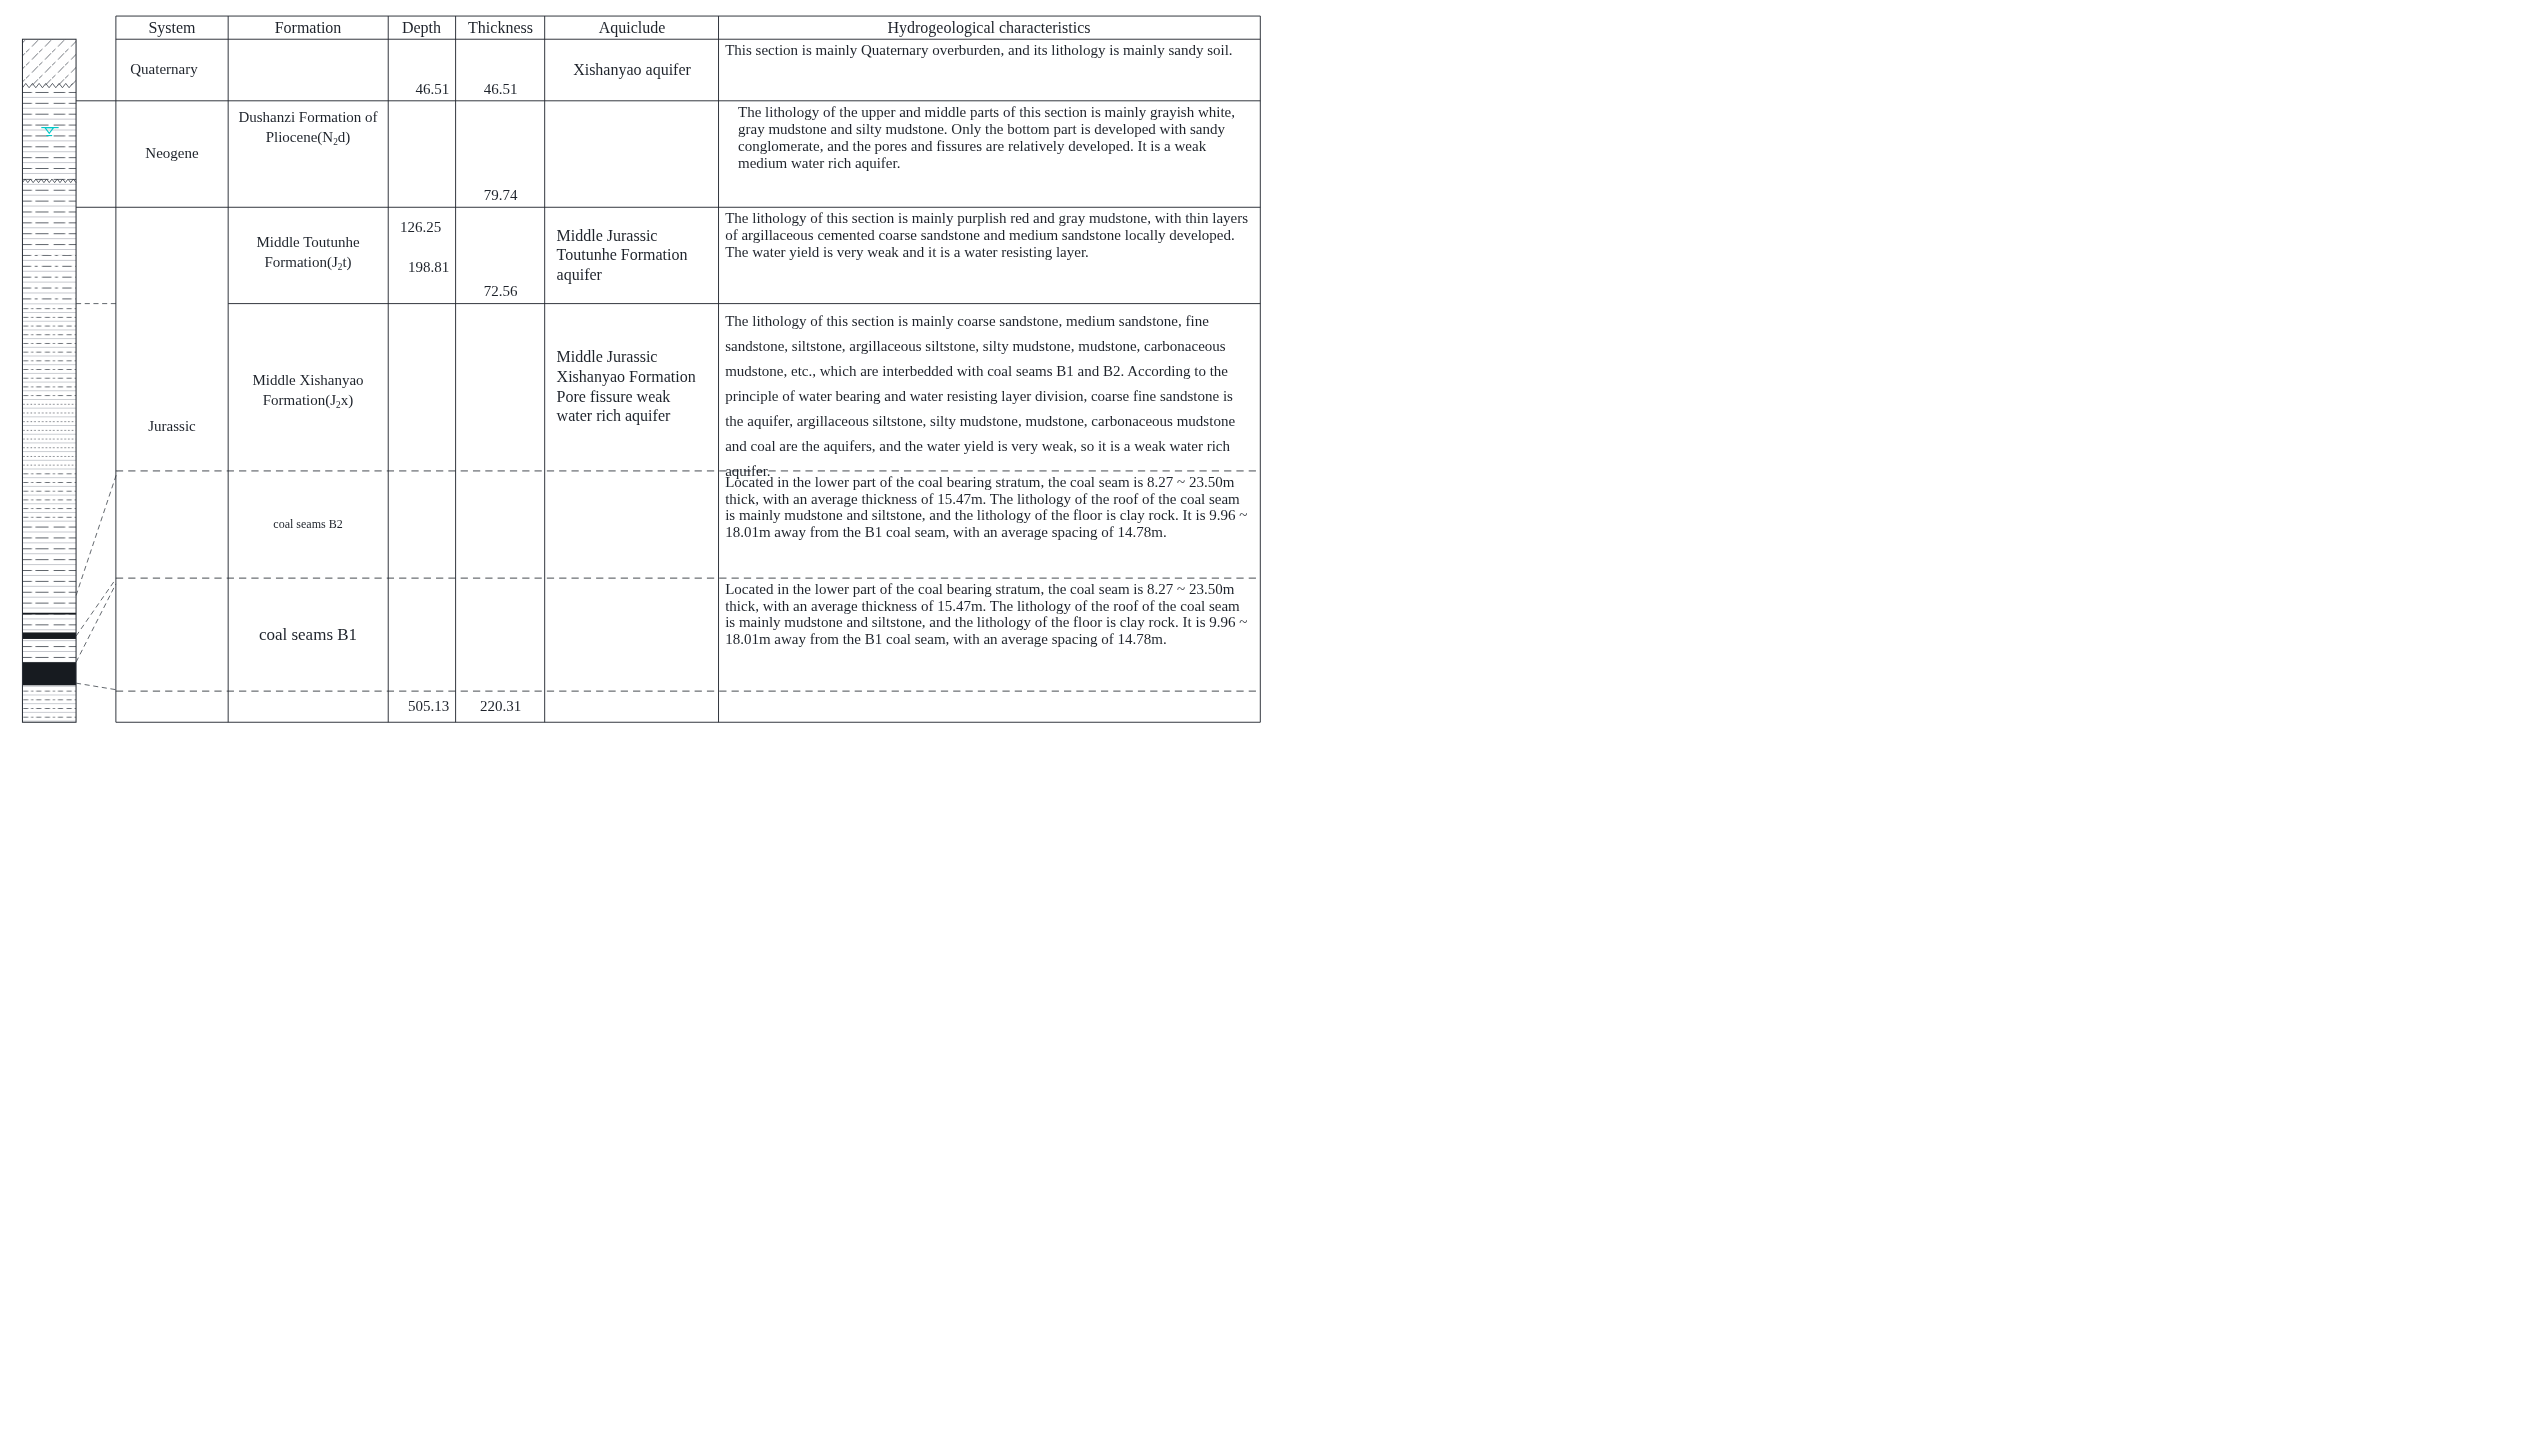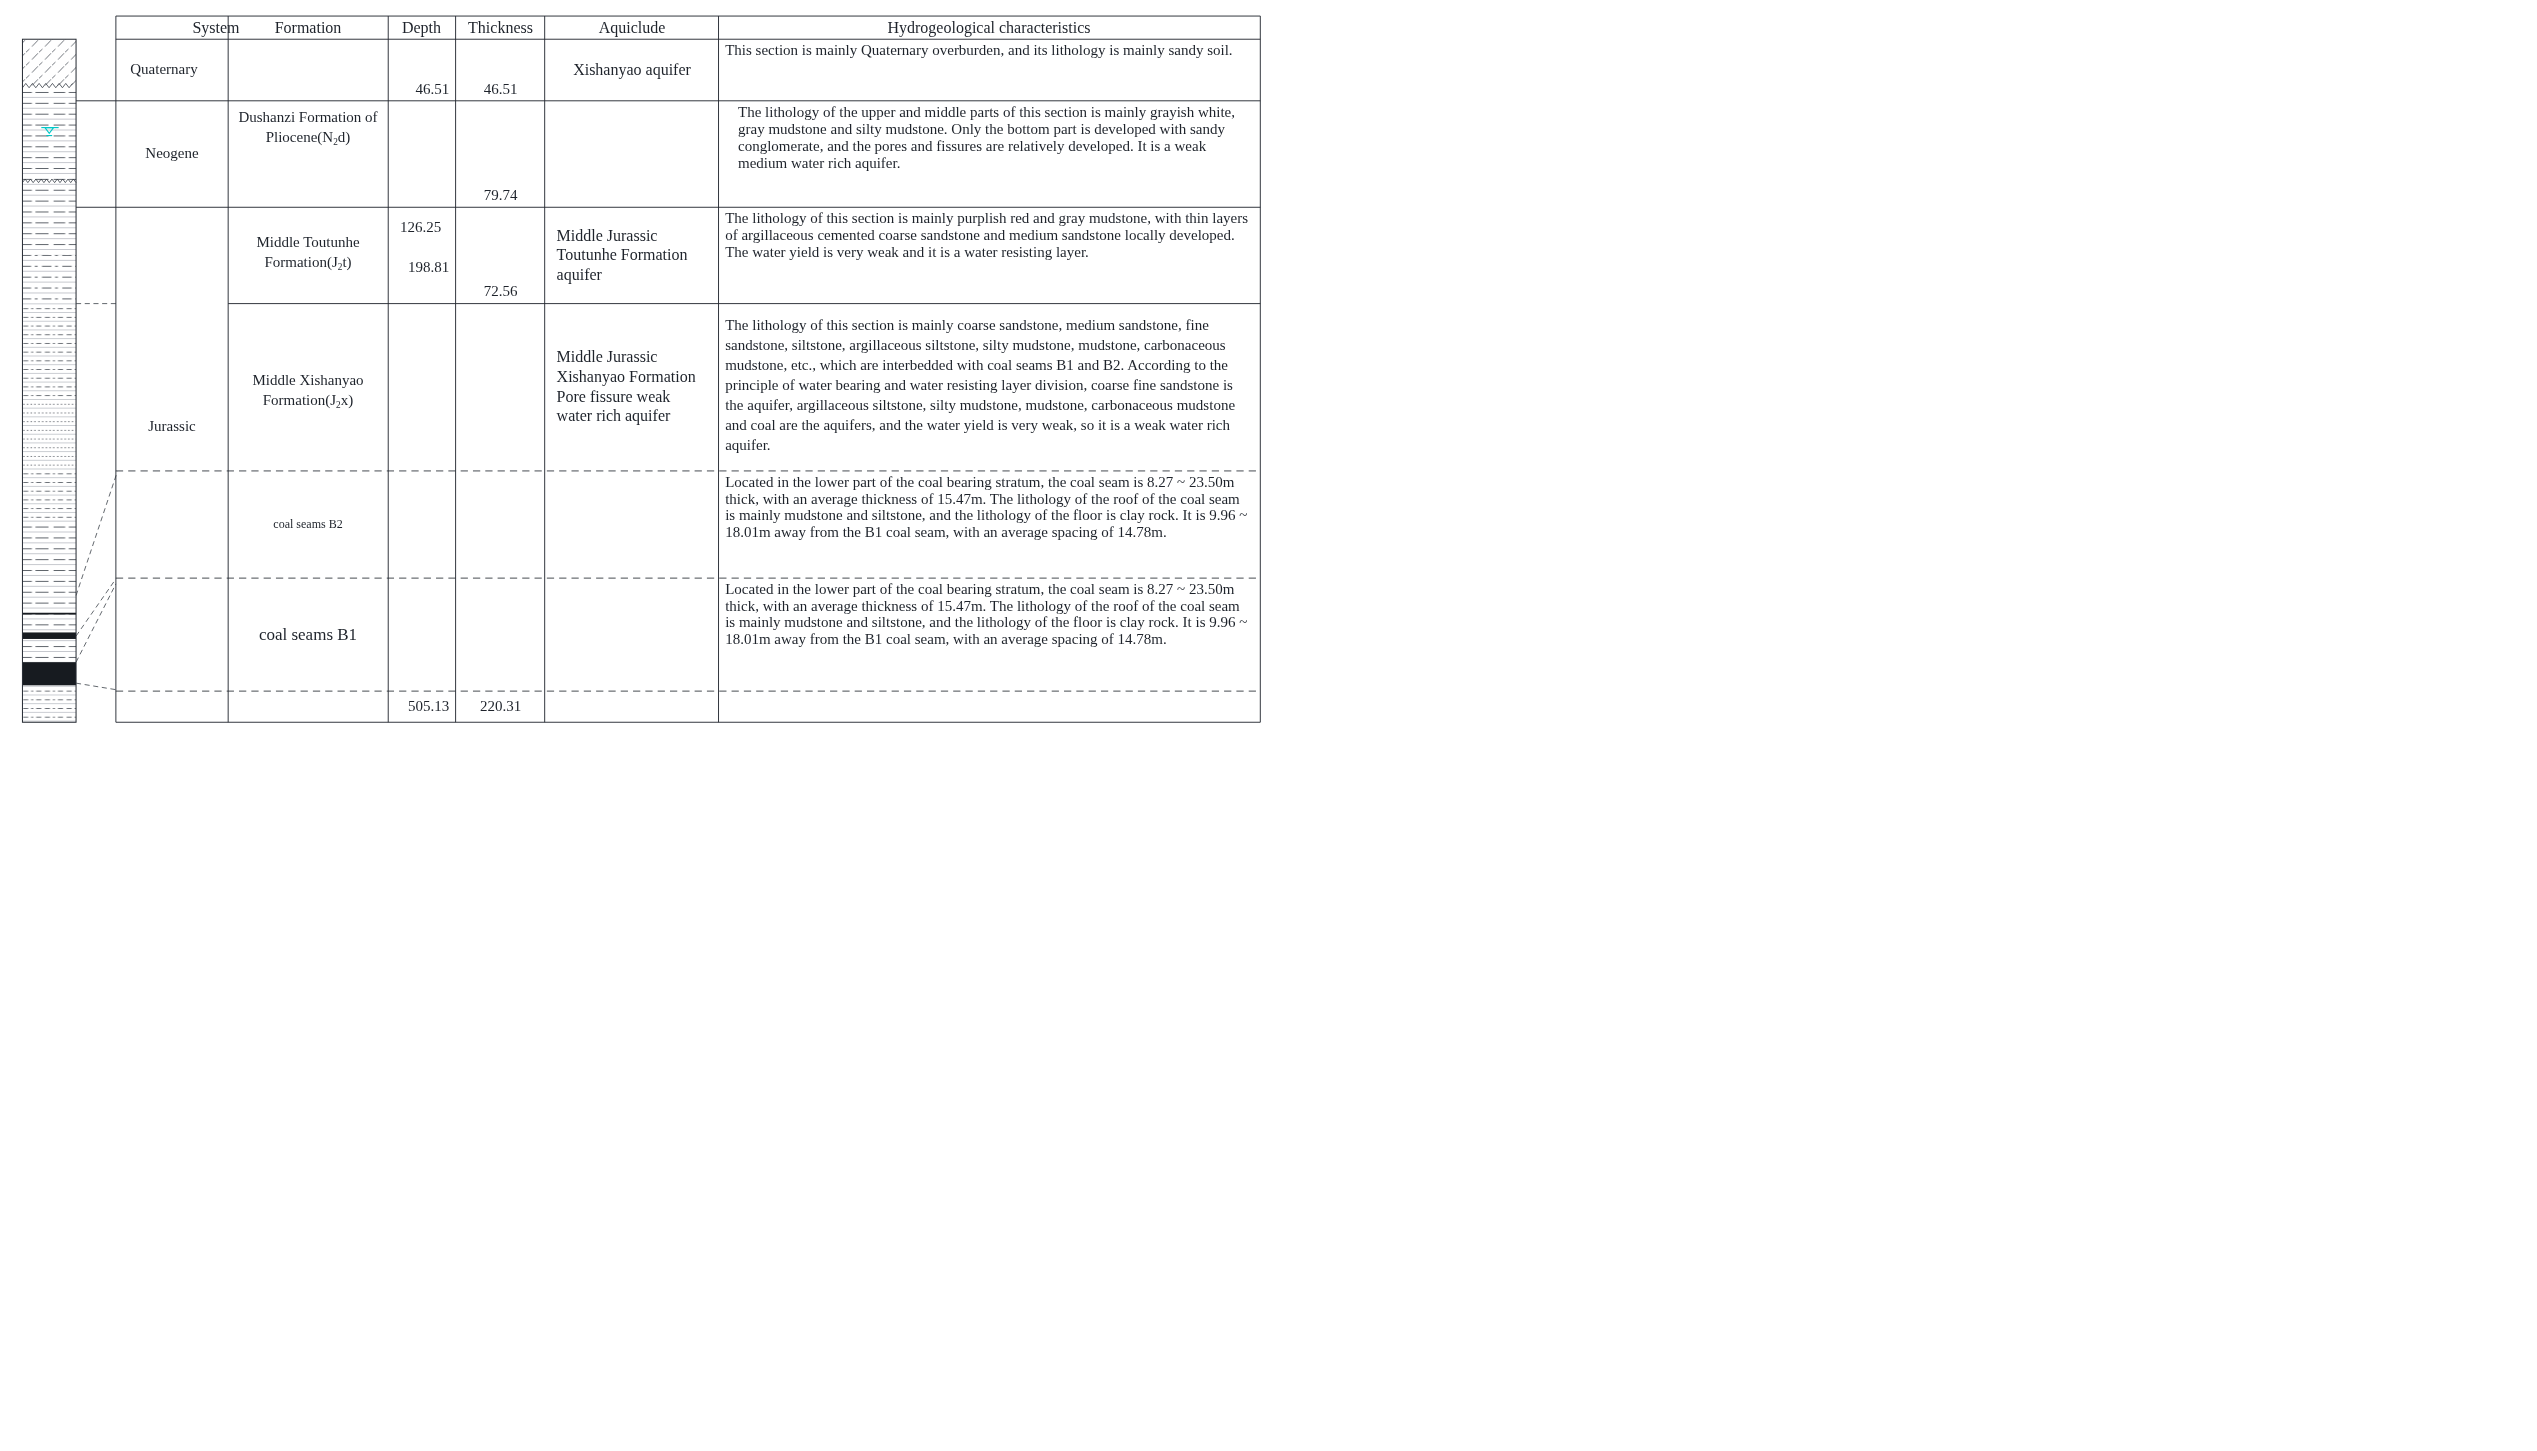--- a/index.html
+++ b/index.html
@@ -14,21 +14,21 @@
   .numb{display:flex;align-items:flex-end;justify-content:flex-end;font-size:15px;padding:0 5.8px 2.9px 0;}
   .numbc{display:flex;align-items:flex-end;justify-content:center;font-size:15px;padding-bottom:2.9px;}
   .numm{display:flex;align-items:center;justify-content:flex-end;font-size:15px;padding-right:5.8px;}
   .nummc{display:flex;align-items:center;justify-content:center;font-size:15px;}
   .aq{font-size:16px;line-height:19.6px;padding:0 11.6px;}
   .aq.topalign{padding-top:5.8px;}
   .aq.vcenter{display:flex;flex-direction:column;justify-content:center;}
   .chars{font-size:15px;line-height:17px;padding:2.9px 7.2px;text-align:left;}
   .sub{font-size:0.62em;vertical-align:-0.28em;}
   
-  [data-name="col-header-system"]{left:116px;top:16px;width:112px;height:23px;margin-left:44px;}
+  [data-name="col-header-system"]{left:116px;top:16px;width:112px;height:23px;}
   [data-name="col-header-formation"]{left:228px;top:16px;width:160px;height:23px;}
   [data-name="col-header-depth"]{left:388px;top:16px;width:67px;height:23px;}
   [data-name="col-header-thickness"]{left:456px;top:16px;width:89px;height:23px;}
   [data-name="col-header-aquiclude"]{left:545px;top:16px;width:174px;height:23px;}
   [data-name="col-header-characteristics"]{left:718px;top:16px;width:542px;height:23px;}
 
   [data-name="cell-r1-system"]{left:108px;top:39px;width:112px;height:62px;}
   [data-name="cell-r2-system"]{left:116px;top:101px;width:112px;height:106px;}
   [data-name="cell-r3-system"]{left:116px;top:411px;width:112px;height:32px;}
 
@@ -49,21 +49,21 @@
   [data-name="cell-r7-thickness"]{left:456px;top:691px;width:89px;height:31px;}
 
   [data-name="cell-r1-aquiclude"]{left:545px;top:39px;width:174px;height:62px;display:flex;align-items:center;justify-content:center;}
   [data-name="cell-r2-aquiclude"]{left:545px;top:101px;width:174px;height:106px;}
   [data-name="cell-r3-aquiclude"]{left:545px;top:207px;width:174px;height:96px;}
   [data-name="cell-r4-aquiclude"]{left:545px;top:303px;width:174px;height:167px;}
 
   [data-name="cell-r1-characteristics"]{left:718px;top:39px;width:542px;height:62px;}
   [data-name="cell-r2-characteristics"]{left:718px;top:101px;width:542px;height:106px;padding-left:20px;}
   [data-name="cell-r3-characteristics"]{left:718px;top:207px;width:542px;height:96px;}
-  [data-name="cell-r4-characteristics"]{left:718px;top:303px;width:542px;height:167px;padding-top:12px;line-height:20px;}
+  [data-name="cell-r4-characteristics"]{left:718px;top:303px;width:542px;height:167px;padding-top:6px;line-height:25px;}
   [data-name="cell-r5-characteristics"]{left:718px;top:471px;width:542px;height:107px;line-height:16.7px;}
   [data-name="cell-r6-characteristics"]{left:718px;top:578px;width:542px;height:113px;line-height:16.7px;}
 </style>
 </head>
 <body>
 
 <div class="stage" data-name="stratigraphic-hydrogeology-table">
 
   <svg width="1269" height="726" viewBox="0 0 1752 1002" data-name="lithology-column" aria-hidden="true">
     <defs>

